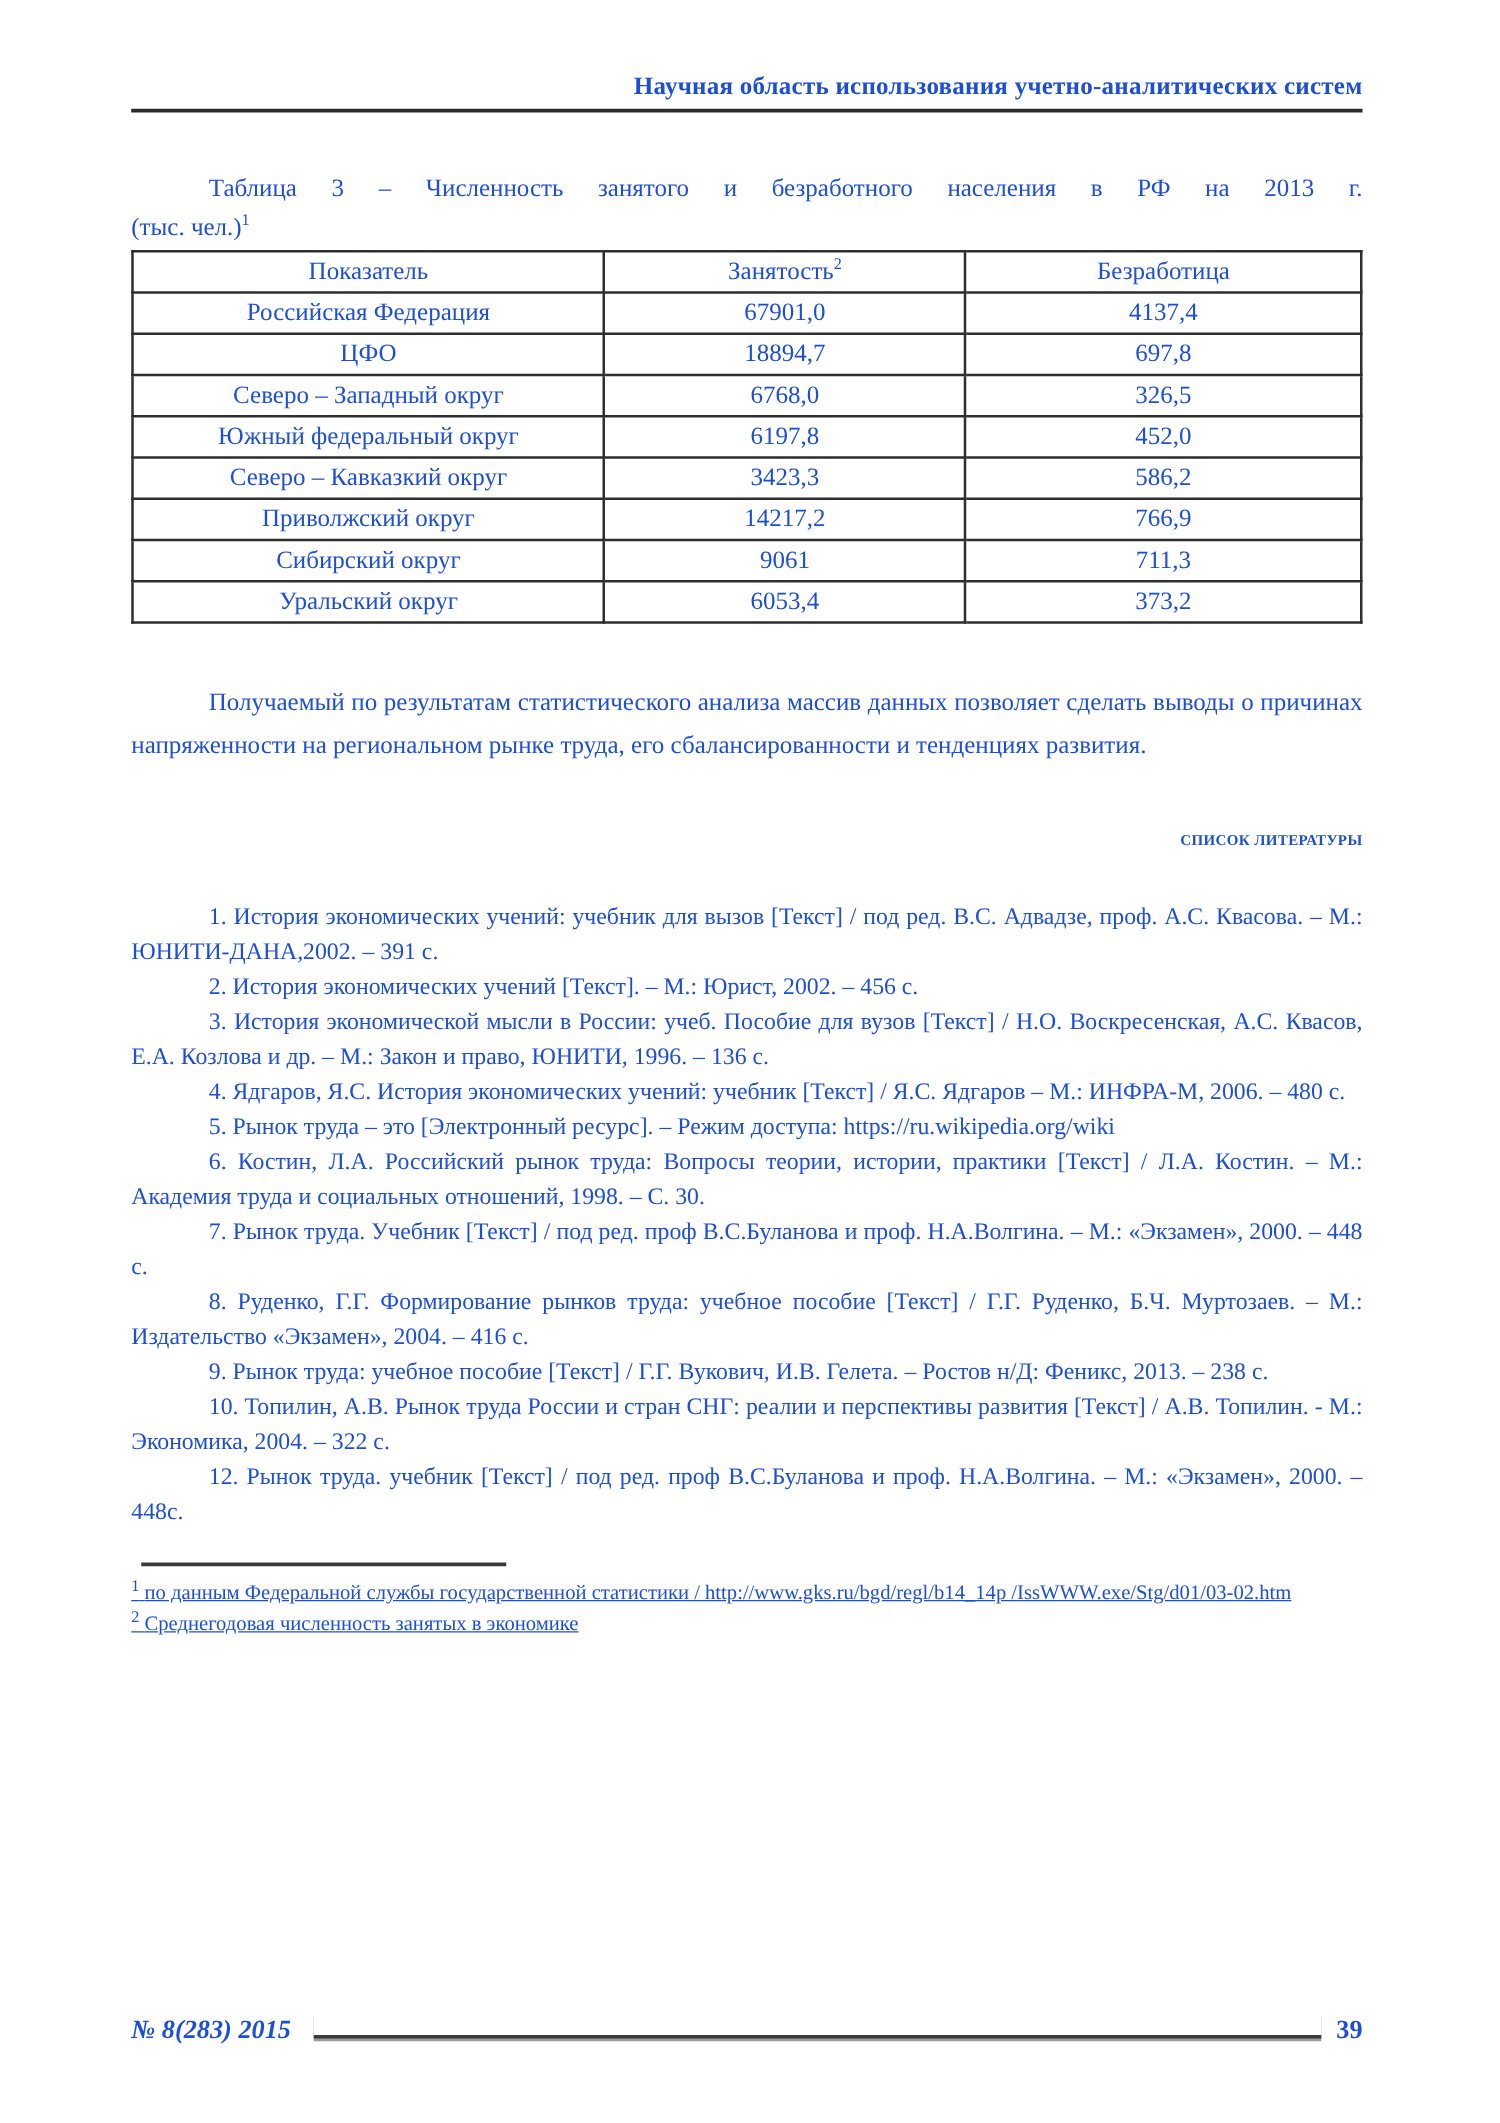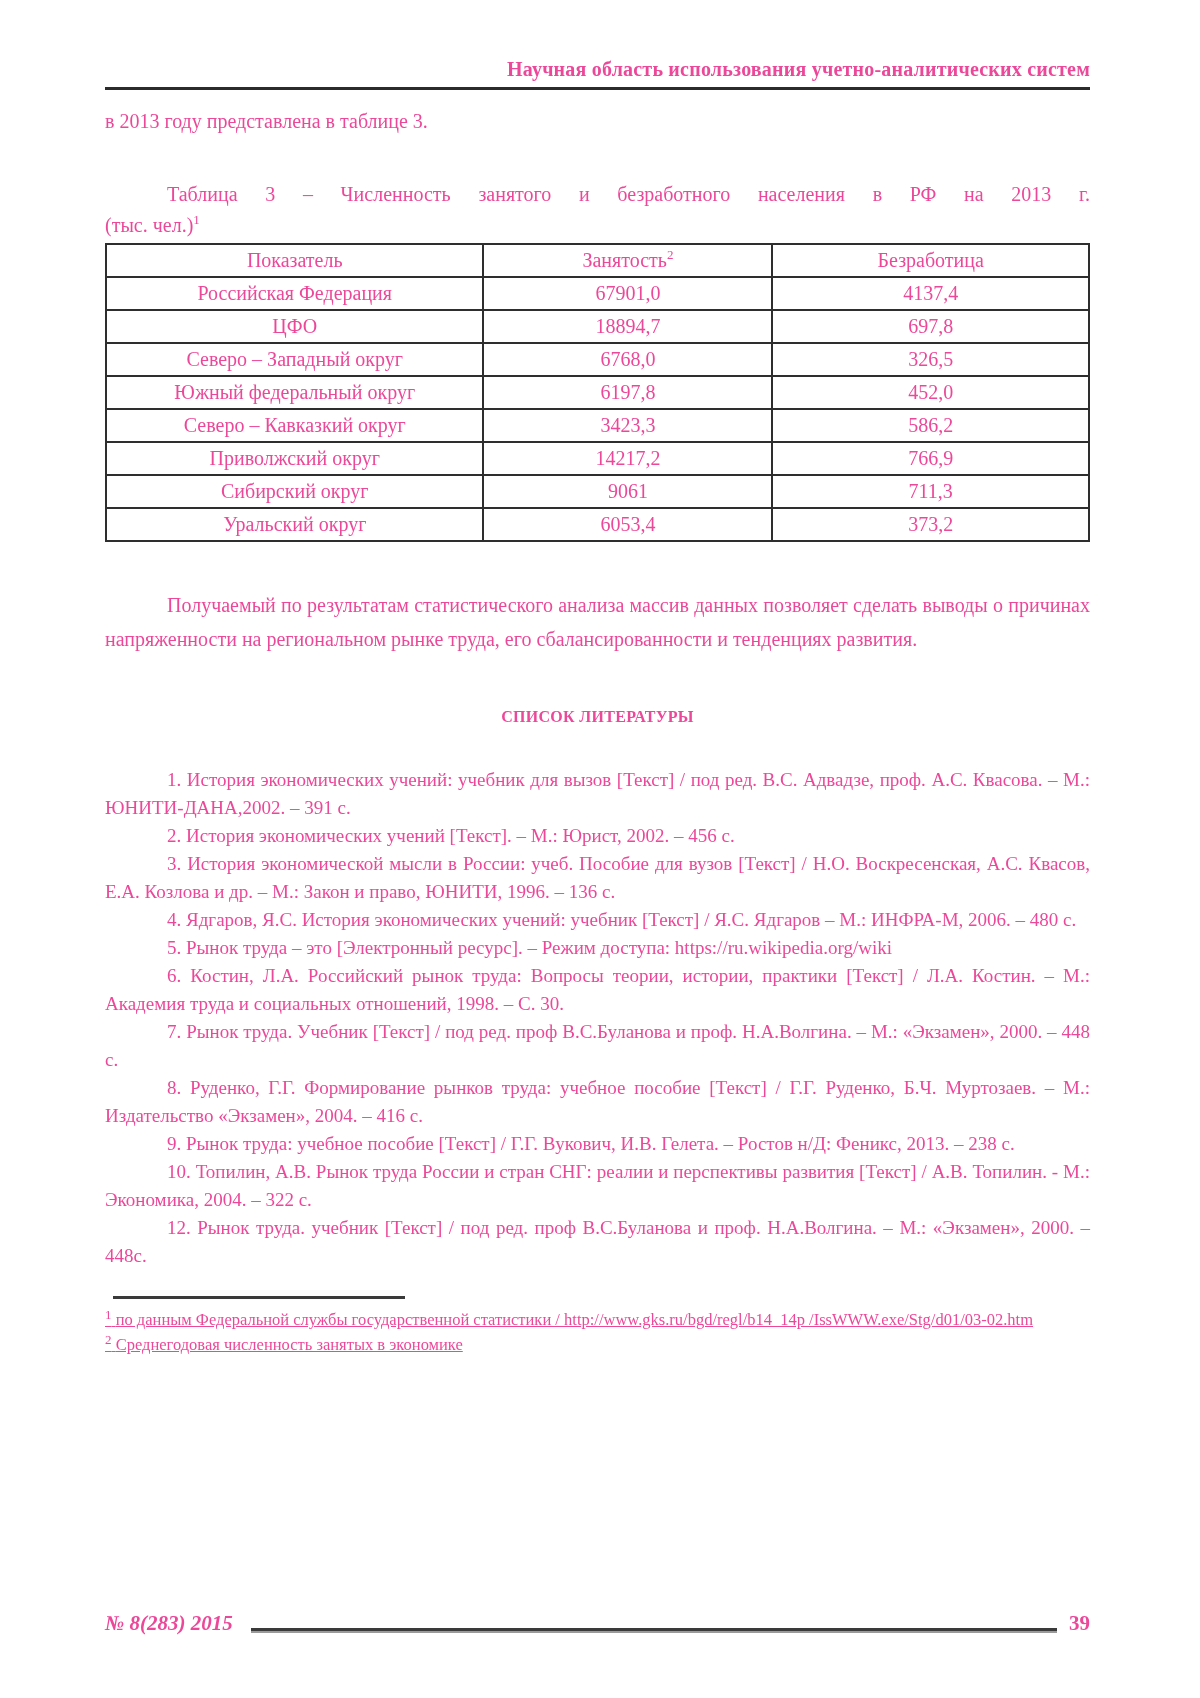--- a/index.html
+++ b/index.html
@@ -3,21 +3,21 @@
 <meta charset="utf-8">
 <style>
   * { margin: 0; padding: 0; box-sizing: border-box; }
   html, body { background: #ffffff; }
   .page {
     position: relative;
     width: 1200px;
     height: 1698px;
     margin: 0 auto;
     background: #ffffff;
-    color: #ec4899;
+    color: #1d4ed8;
     font-family: "Liberation Serif", "DejaVu Serif", serif;
     padding: 58px 110px 0 105px;
     overflow: hidden;
   }
   
   .page-header {
     border-bottom: 3px solid #2b2b2b;
     padding-bottom: 6px;
   }
   .header-title {
@@ -65,23 +65,23 @@
   .body-par {
     margin-top: 46px;
     font-size: 20px;
     line-height: 34px;
     text-align: justify;
     text-indent: 62px;
   }
   
   .refs-heading {
     margin-top: 52px;
-    text-align: center;
-    font-weight: bold;
-    font-size: 16px;
+    text-align: right;
+    font-weight: bold;
+    font-size: 12px;
     letter-spacing: 0.3px;
   }
   .refs { margin-top: 40px; }
   .ref {
     font-size: 19px;
     line-height: 28px;
     text-align: justify;
     text-indent: 62px;
   }
   
@@ -125,21 +125,20 @@
 </style>
 </head>
 <body>
 
 <div class="page">
 
   <header class="page-header">
     <div class="header-title">Научная область использования учетно-аналитических систем</div>
   </header>
 
-  <p class="intro">в 2013 году представлена в таблице 3.</p>
 
   <div class="caption">
     <div class="caption-line1">Таблица 3 – Численность занятого и безработного населения в РФ на 2013 г.</div>
     <div class="caption-line2"><span>(тыс. чел.)</span><sup>1</sup></div>
   </div>
 
   <table class="data-table">
     <colgroup>
         <col class="c1">
         <col class="c2">

